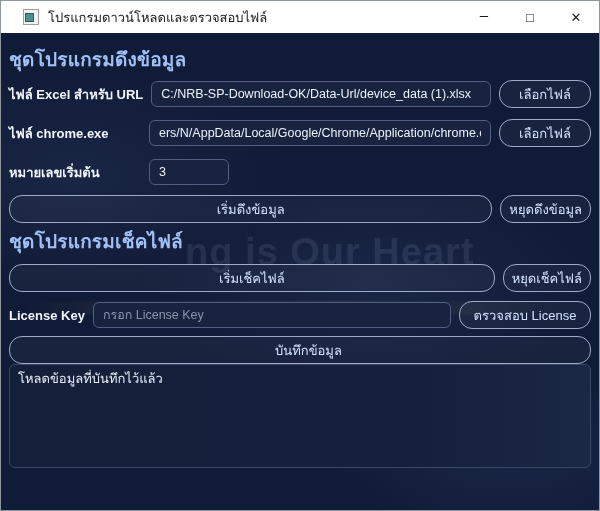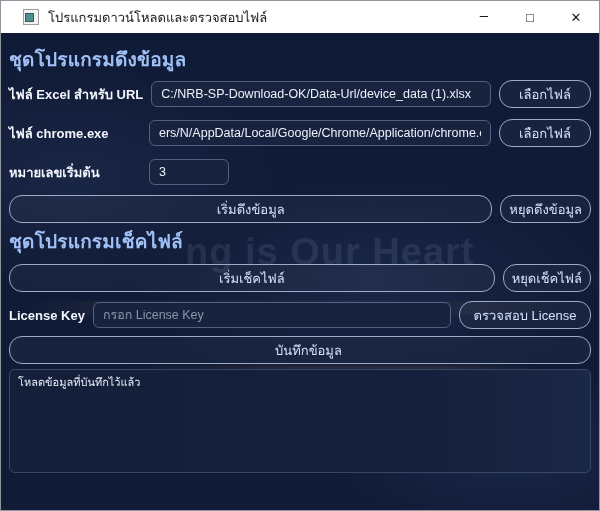--- a/index.html
+++ b/index.html
@@ -73,23 +73,23 @@
     color:#d3e3ff;font-size:13px;padding:0 8px;cursor:pointer;white-space:nowrap;
   }
   .btn.sm{flex:0 0 92px;}
   .btn.md{flex:0 0 96px;}
   .btn.big{flex:1;}
   .btn.stop{flex:0 0 88px;}
   .btn.lic{flex:0 0 132px;}
   .btn.full{width:100%;display:block;padding-left:25px;}
   .spacer{flex:1;}
   .log{
-    position:relative;z-index:1;display:block;width:100%;height:104px;margin-top:5px;
+    position:relative;z-index:1;display:block;width:100%;height:104px;
     background:linear-gradient(90deg,#141f3a 0%,#15203c 70%,#1a2745 100%);
-    border:1px solid #394767;border-radius:6px;color:#e8edf7;font-size:11px;
+    border:1px solid #394767;border-radius:6px;color:#e8edf7;font-size:13px;
     padding:5px 8px;resize:none;outline:none;line-height:1.35;
   }
 </style>
 </head>
 <body>
 
 <div class="window">
 
   <div class="titlebar">
     <span class="app-icon">

